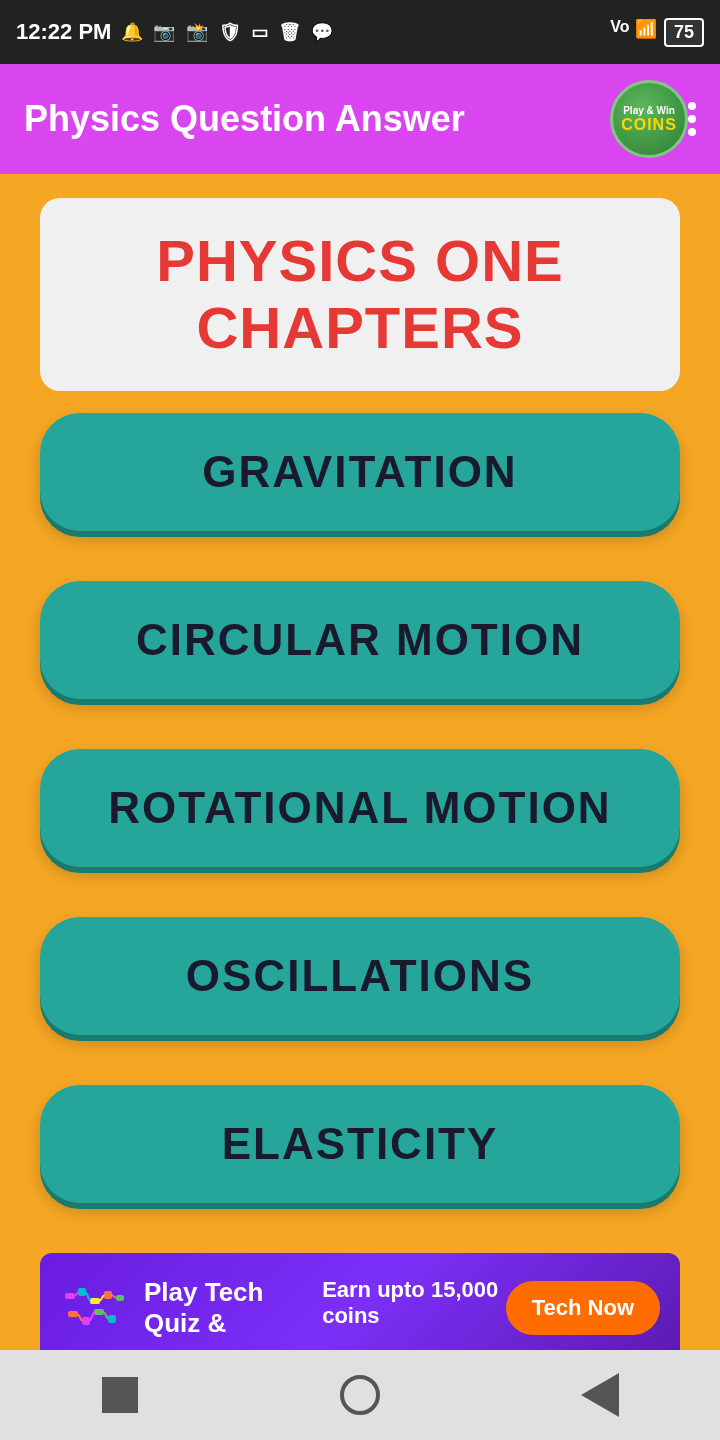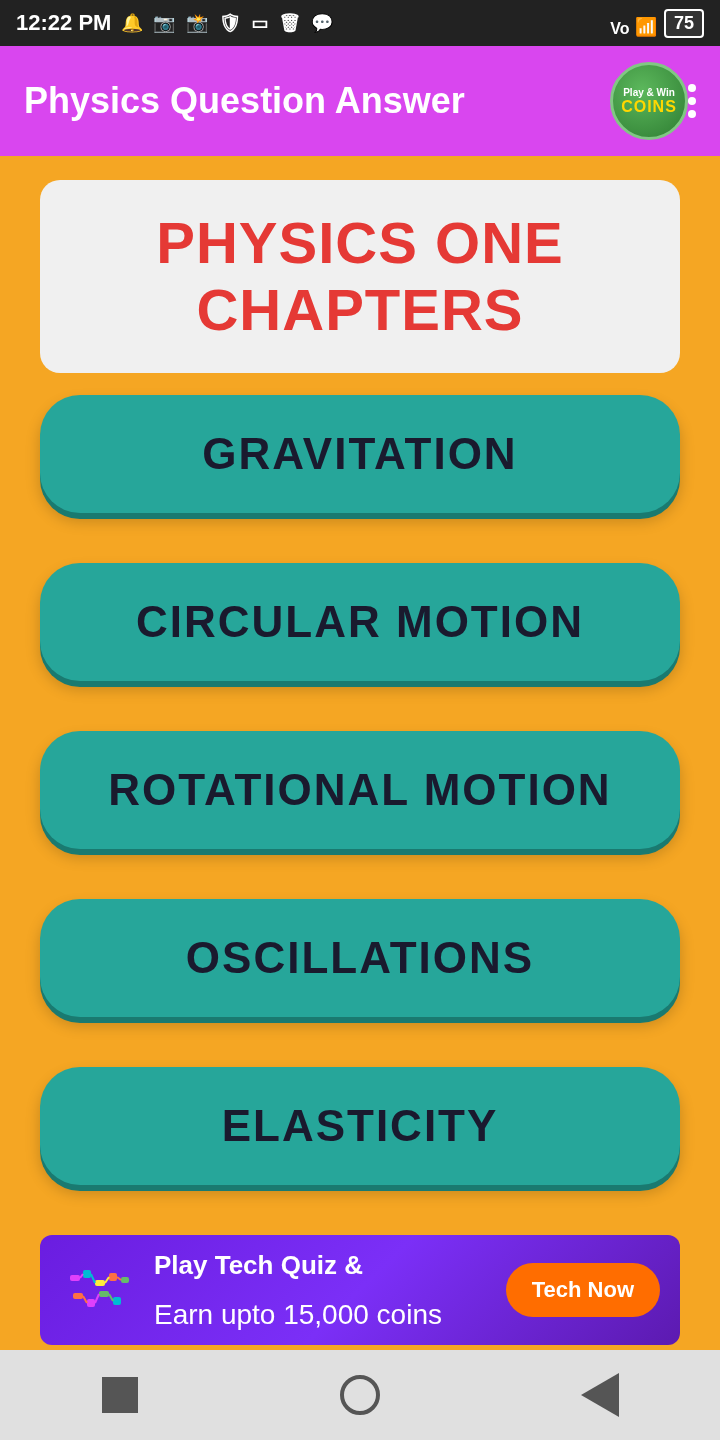--- a/index.html
+++ b/index.html
@@ -8,32 +8,32 @@
       width: 720px;
       min-height: 1440px;
       background: #f5a623;
       font-family: 'Arial', sans-serif;
       overflow-x: hidden;
     }
 
     
     .status-bar {
       width: 720px;
-      height: 46px;
+      height: 64px;
       background: #222;
       display: flex;
       align-items: center;
       justify-content: space-between;
       padding: 0 16px;
       color: white;
       font-size: 22px;
       font-weight: bold;
     }
     .status-left { display: flex; align-items: center; gap: 10px; }
-    .status-right { display: flex; align-items: flex-end; gap: 6px; }
+    .status-right { display: flex; align-items: flex-start; gap: 6px; }
     .status-icon { font-size: 18px; }
 
     
     .app-bar {
       width: 720px;
       height: 110px;
       background: #d946ef;
       display: flex;
       align-items: center;
       justify-content: space-between;
@@ -154,30 +154,30 @@
       gap: 14px;
     }
     .ad-icon {
       width: 80px;
       height: 80px;
       display: flex;
       align-items: center;
       justify-content: center;
     }
     .ad-icon svg { width: 70px; height: 70px; }
-    .ad-text-block { display: flex; flex-direction: column; gap: 18px; }
+    .ad-text-block { display: flex; flex-direction: row; gap: 18px; }
     .ad-title {
       color: white;
       font-size: 26px;
       font-weight: 800;
     }
     .ad-subtitle {
       color: white;
-      font-size: 28px;
-      font-weight: 400;
+      font-size: 22px;
+      font-weight: 700;
     }
     .ad-play-btn {
       background: #ff6d00;
       color: white;
       border: none;
       border-radius: 30px;
       padding: 14px 26px;
       font-size: 22px;
       font-weight: 800;
       cursor: pointer;

